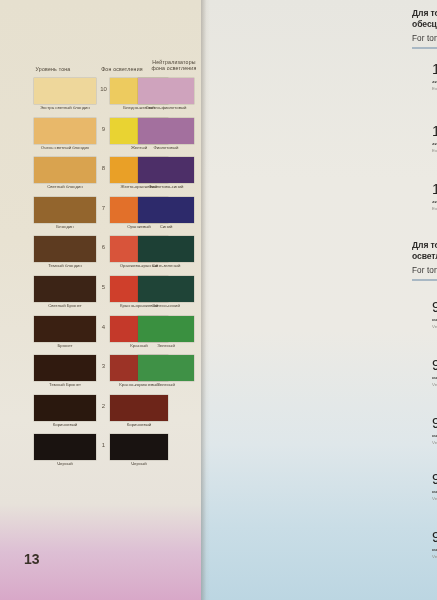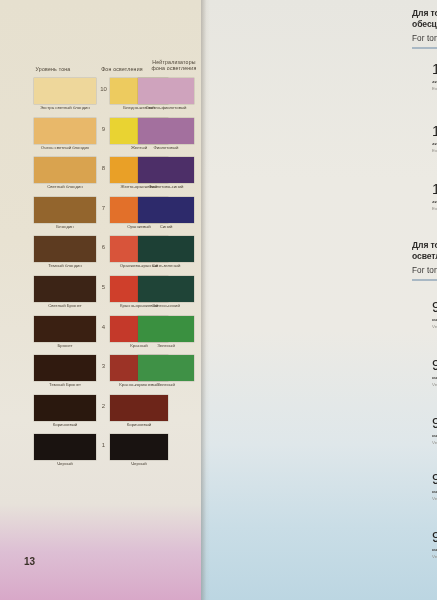--- a/index.html
+++ b/index.html
@@ -45,21 +45,21 @@
   }
 
   
   .c-tone{position:absolute;left:34px;width:62px;}
   .c-num {position:absolute;left:96px;width:15px;}
   .c-bgl {position:absolute;left:110px;width:60px;}
   .c-ntr {position:absolute;left:136px;width:60px;}
 
   .page-num{
     position:absolute;left:24px;bottom:33px;
-    font-size:10px;font-weight:bold;color:#3a3128;
+    font-size:14px;font-weight:bold;color:#3a3128;
   }
 
   
   .right-page{
     position:absolute;left:201px;top:0;
     width:236px;height:600px;
     background:linear-gradient(180deg,#e7e6e0 0%,#eceae3 30%,#eceae4 55%,#dfe7ea 74%,#c9dde6 88%,#bcd6e2 100%);
   }
   .gutter{
     position:absolute;left:201px;top:0;width:9px;height:600px;

